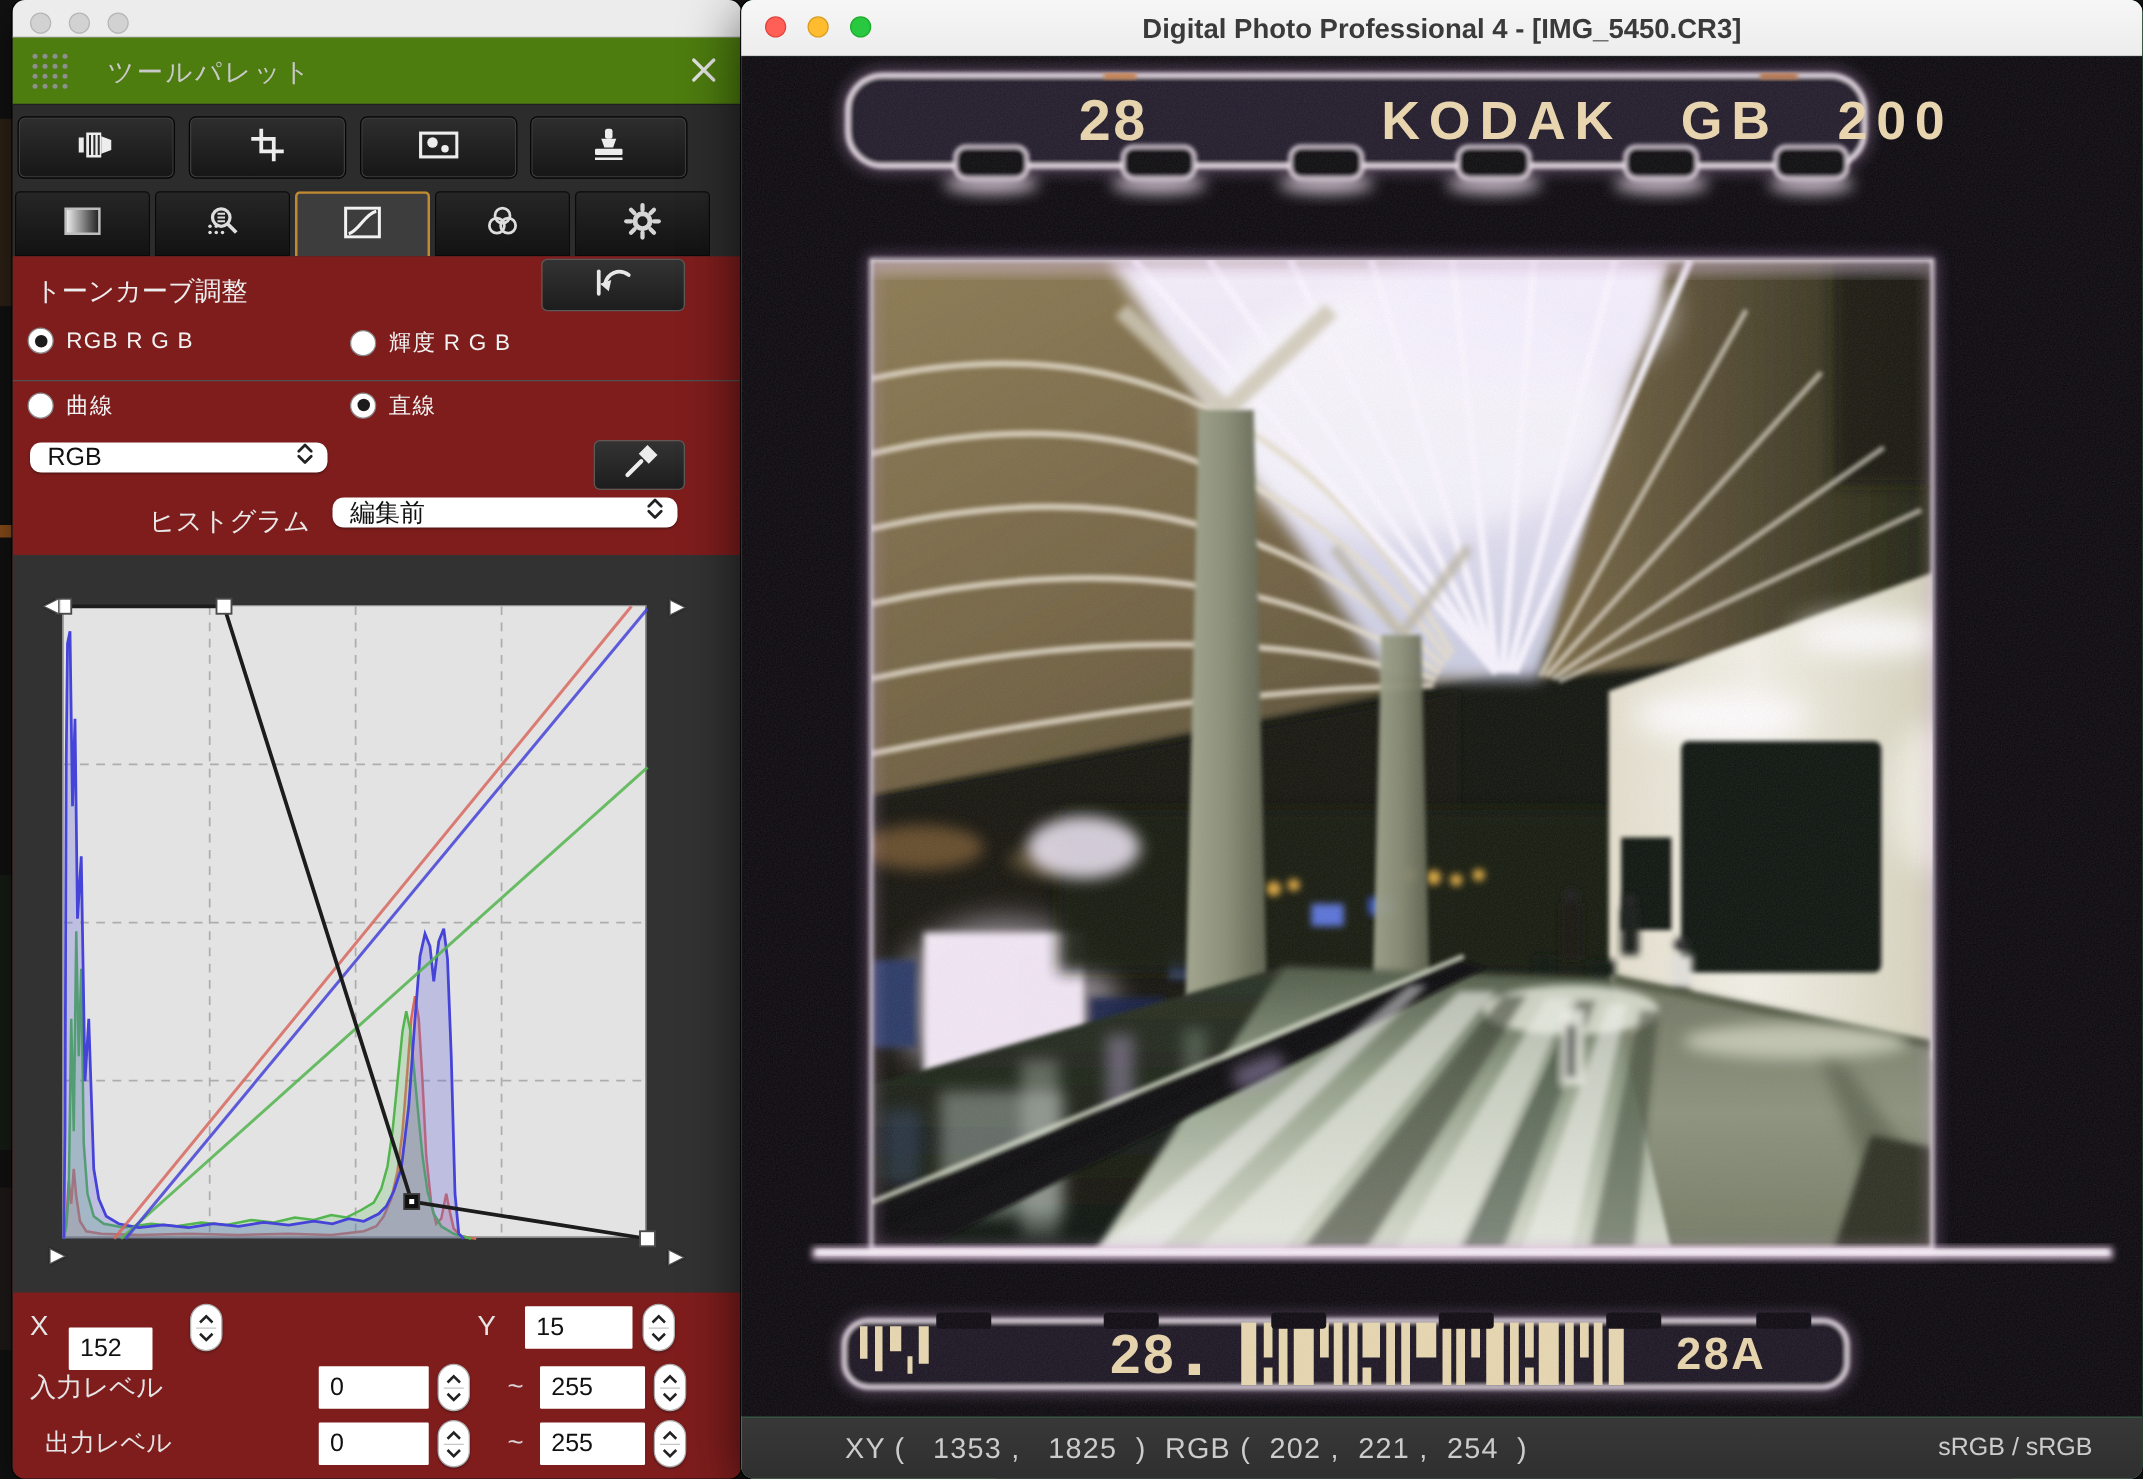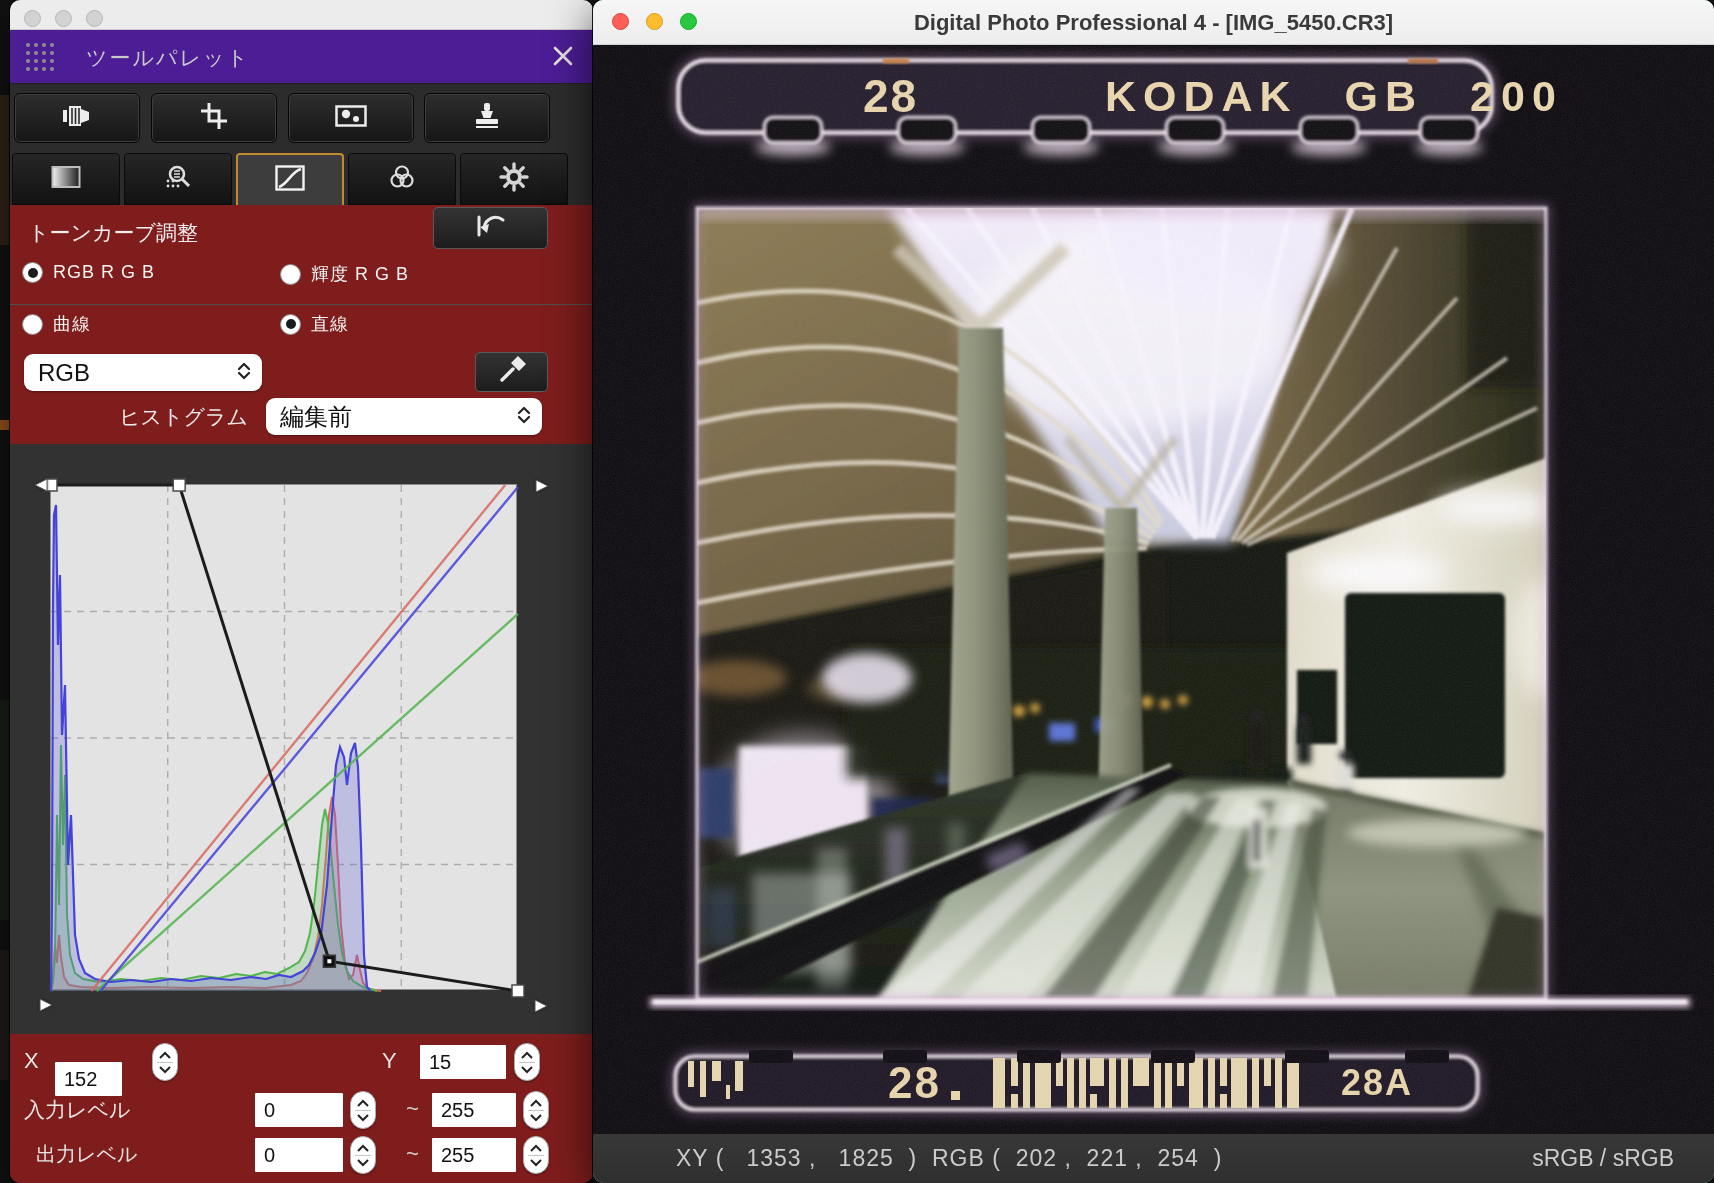--- a/index.html
+++ b/index.html
@@ -14,21 +14,21 @@
   
   #palette { position:absolute; left:10px; top:0; width:583px; height:1183px;
     background:#2c2c2c; border-radius:10px 10px 10px 10px;
     box-shadow:0 0 0 1px rgba(0,0,0,.8), 0 10px 40px rgba(0,0,0,.6); overflow:hidden; }
   .titlebar-sm { position:absolute; left:0; top:0; right:0; height:30px; background:#ececec;
     border-bottom:1px solid #c9c9c9; }
   .lights { position:absolute; left:14px; top:10px; display:flex; gap:14px; }
   .light { width:17px; height:17px; border-radius:50%; }
   .light.gray { background:#d2d2d2; border:1px solid #b6b6b6; }
 
-  #pal-header { position:absolute; left:0; top:30px; right:0; height:54px; background:#4c1d95;
+  #pal-header { position:absolute; left:0; top:30px; right:0; height:54px; background:#4d7c0f;
     border-bottom:1px solid #202020; }
   #pal-title { position:absolute; left:76px; top:14px; font-size:21px; color:#c9c9c9; letter-spacing:2px; }
   #drag-dots { position:absolute; left:14px; top:11px; }
   #pal-close { position:absolute; right:16px; top:12px; width:28px; height:28px; cursor:pointer; }
 
   .toolbtn { position:absolute; top:93px; height:50px; width:126px;
     background:linear-gradient(#2e2e2e,#161616); border:1px solid #060606; border-radius:6px;
     box-shadow:0 0 0 1px #3d3d3d inset; display:flex; align-items:center; justify-content:center; }
   .tab { position:absolute; top:153px; height:52px; width:108px;
     background:linear-gradient(#262626,#121212); border:1px solid #0a0a0a; border-radius:4px 4px 0 0;
@@ -44,21 +44,21 @@
 
   .radio-row { position:absolute; left:0; right:0; height:30px; }
   .radio-item { position:absolute; display:flex; align-items:center; gap:10px; }
   .radio { width:21px; height:21px; border-radius:50%; background:#fff; border:1px solid #8a8a8a;
     display:flex; align-items:center; justify-content:center; }
   .radio .dot { width:10px; height:10px; border-radius:50%; background:#1c1c1c; }
   .radio-label { font-size:18px; color:#f2f2f2; letter-spacing:1px; }
   #divider1 { position:absolute; left:0; right:0; top:99px; height:1px; background:#515151; }
 
   .select { background:#fff; border-radius:9px; display:flex; align-items:center;
-    padding:0 10px 0 14px; font-size:24px; color:#111; position:absolute; height:37px;
+    padding:0 10px 0 14px; font-size:20px; color:#111; position:absolute; height:24px;
     box-shadow:0 1px 2px rgba(0,0,0,.4); }
   .select .lbl { flex:1; }
   #channel-select { left:14px; top:149px; width:238px; }
   #hist-select { left:256px; top:193px; width:276px; }
   #hist-label { position:absolute; left:0; top:198px; width:238px; text-align:right; font-size:21px; color:#e9e9e9; }
   #picker-btn { position:absolute; left:465px; top:147px; width:73px; height:40px;
     background:linear-gradient(#333,#1d1d1d); border:1px solid #5a5a5a; border-radius:5px;
     display:flex; align-items:center; justify-content:center; }
 
   #plot-panel { position:absolute; left:0; top:239px; width:583px; height:590px; background:#323232; }
@@ -92,21 +92,21 @@
   .light.red { background:#ff5f57; border:1px solid #e0443e; }
   .light.yellow { background:#febc2e; border:1px solid #d89c1f; }
   .light.green { background:#28c840; border:1px solid #1aab29; }
 
   #photo-area { position:absolute; left:0; top:45px; width:1121px; height:1088px; background:#0b090d; }
 
   #status-bar { position:absolute; left:0; bottom:0; right:0; height:50px;
     background:linear-gradient(#383838,#2f2f2f); border-top:1px solid #141414;
     display:flex; align-items:center; }
   #status-left { position:absolute; left:83px; font-size:23px; color:#cccccc; white-space:pre; letter-spacing:1px; }
-  #status-right { position:absolute; right:40px; font-size:23px; color:#cccccc; white-space:pre; }
+  #status-right { position:absolute; right:40px; font-size:20px; color:#cccccc; white-space:pre; }
 
   svg text { font-family:"Liberation Sans","DejaVu Sans",sans-serif; }
 </style>
 </head>
 <body>
 
 <div id="stage">
 
   <div id="bg-sliver">
     <div class="sm" style="top:95px;height:150px;background:#3a2a1a"></div>

